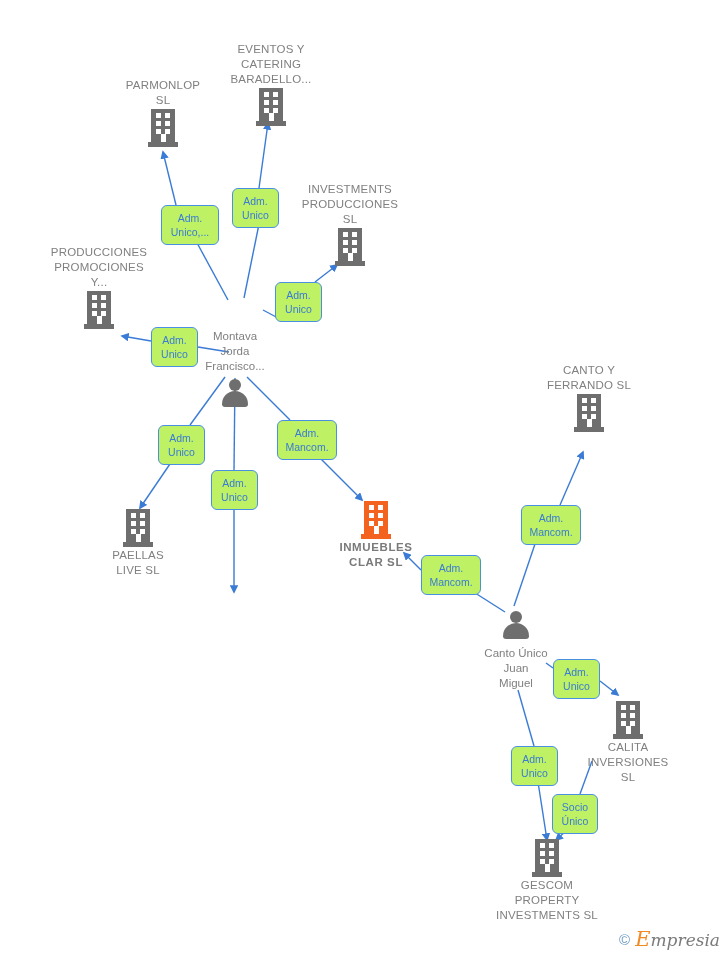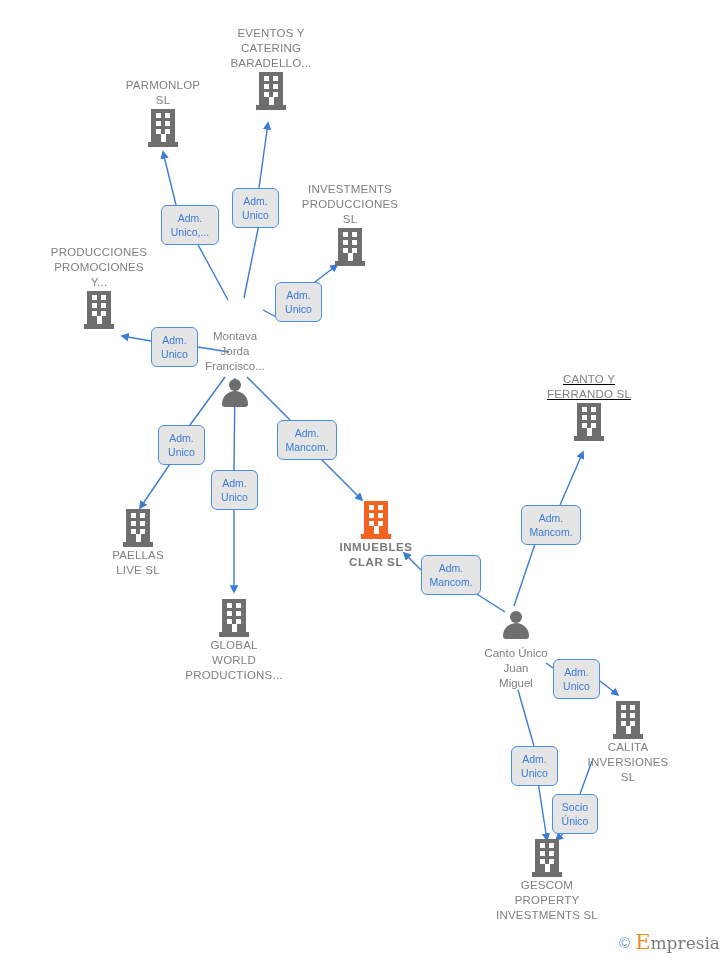--- a/index.html
+++ b/index.html
@@ -125,21 +125,21 @@
     background: #6e6e6e;
     border-radius: 13px 13px 3px 3px;
   }
 
   
   .rel-label {
     position: absolute;
     z-index: 4;
     border: 1.5px solid #4a90e2;
     border-radius: 6px;
-    background: #e5e5e5;
+    background: #bef264;
     color: #3a7bd5;
     font-size: 10.5px;
     line-height: 14px;
     text-align: center;
     padding: 5px 7px;
     white-space: pre-line;
     box-sizing: border-box;
   }
 
   
@@ -152,22 +152,23 @@
     gap: 5px;
     z-index: 6;
   }
   #watermark .copy {
     color: #6f9bc4;
     font-size: 15px;
     line-height: 15px;
   }
   #watermark .brand {
     font-family: "DejaVu Serif", serif;
+    font-style: italic;
     font-size: 17px;
-    line-height: 18px;
+    line-height: 24px;
     color: #7b7b7b;
   }
   #watermark .brand .cap {
     color: #f08a24;
     font-size: 21px;
   }
 </style>
 </head>
 <body>
 
@@ -255,21 +256,21 @@
         <div class="win" style="left:8px;top:12px;"></div>
           <div class="win" style="left:17px;top:12px;"></div>
         <div class="win" style="left:8px;top:20px;"></div>
           <div class="win" style="left:17px;top:20px;"></div>
         <div class="door"></div>
         <div class="base"></div>
       </div>
     </div>
   </div>
 
-  <div class="node" style="left:271px;top:26px;">
+  <div class="node" style="left:271px;top:42px;">
     <div class="node-caption">EVENTOS Y
 CATERING
 BARADELLO...</div>
     <div class="node-glyph">
       <div class="bldg">
         <div class="tower"></div>
         <div class="win" style="left:8px;top:4px;"></div>
           <div class="win" style="left:17px;top:4px;"></div>
         <div class="win" style="left:8px;top:12px;"></div>
           <div class="win" style="left:17px;top:12px;"></div>
@@ -342,58 +343,40 @@
         <div class="win" style="left:8px;top:20px;"></div>
           <div class="win" style="left:17px;top:20px;"></div>
         <div class="door"></div>
         <div class="base"></div>
       </div>
     </div>
     <div class="node-caption">PAELLAS
 LIVE  SL</div>
   </div>
 
-  <div class="node" style="left:234px;top:598px;">
-    <div class="node-glyph">
-      <div class="bldg">
-        <div class="tower"></div>
-        <div class="win" style="left:8px;top:4px;"></div>
-          <div class="win" style="left:17px;top:4px;"></div>
-        <div class="win" style="left:8px;top:12px;"></div>
-          <div class="win" style="left:17px;top:12px;"></div>
-        <div class="win" style="left:8px;top:20px;"></div>
-          <div class="win" style="left:17px;top:20px;"></div>
-        <div class="door"></div>
-        <div class="base"></div>
-      </div>
-    </div>
-    <div class="node-caption">GLOBAL
-WORLD
-PRODUCTIONS...</div>
-  </div>
 
   <div class="node" style="left:376px;top:500px;">
     <div class="node-glyph">
       <div class="bldg orange">
         <div class="tower"></div>
         <div class="win" style="left:8px;top:4px;"></div>
           <div class="win" style="left:17px;top:4px;"></div>
         <div class="win" style="left:8px;top:12px;"></div>
           <div class="win" style="left:17px;top:12px;"></div>
         <div class="win" style="left:8px;top:20px;"></div>
           <div class="win" style="left:17px;top:20px;"></div>
         <div class="door"></div>
         <div class="base"></div>
       </div>
     </div>
     <div class="node-caption highlight">INMUEBLES
 CLAR  SL</div>
   </div>
 
-  <div class="node" style="left:589px;top:372px;text-decoration:underline;">
+  <div class="node" style="left:589px;top:363px;">
     <div class="node-caption">CANTO Y
 FERRANDO  SL</div>
     <div class="node-glyph">
       <div class="bldg">
         <div class="tower"></div>
         <div class="win" style="left:8px;top:4px;"></div>
           <div class="win" style="left:17px;top:4px;"></div>
         <div class="win" style="left:8px;top:12px;"></div>
           <div class="win" style="left:17px;top:12px;"></div>
         <div class="win" style="left:8px;top:20px;"></div>

